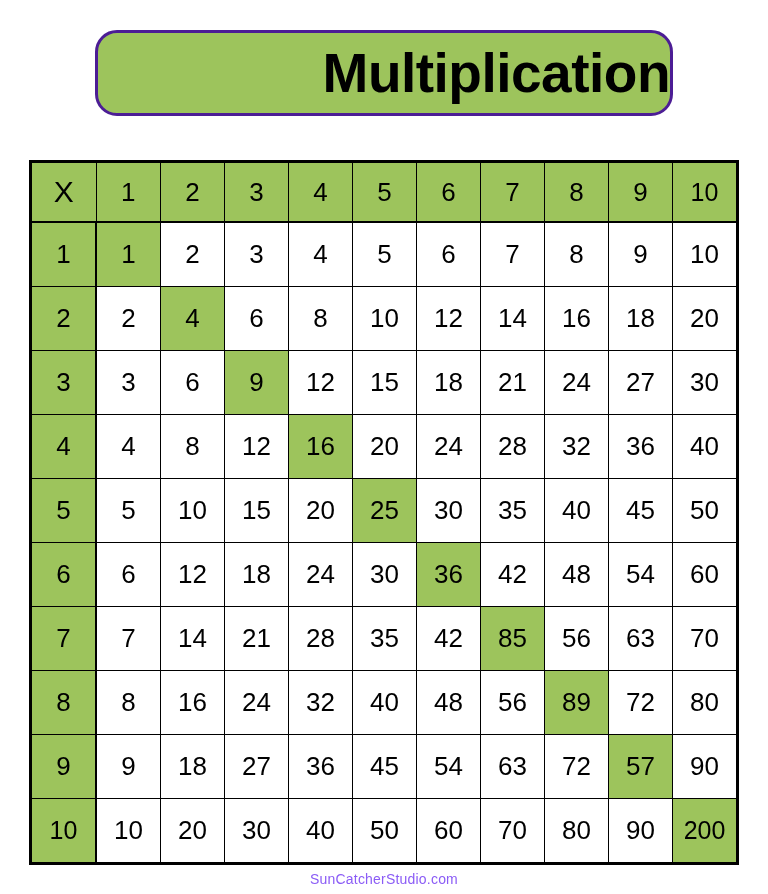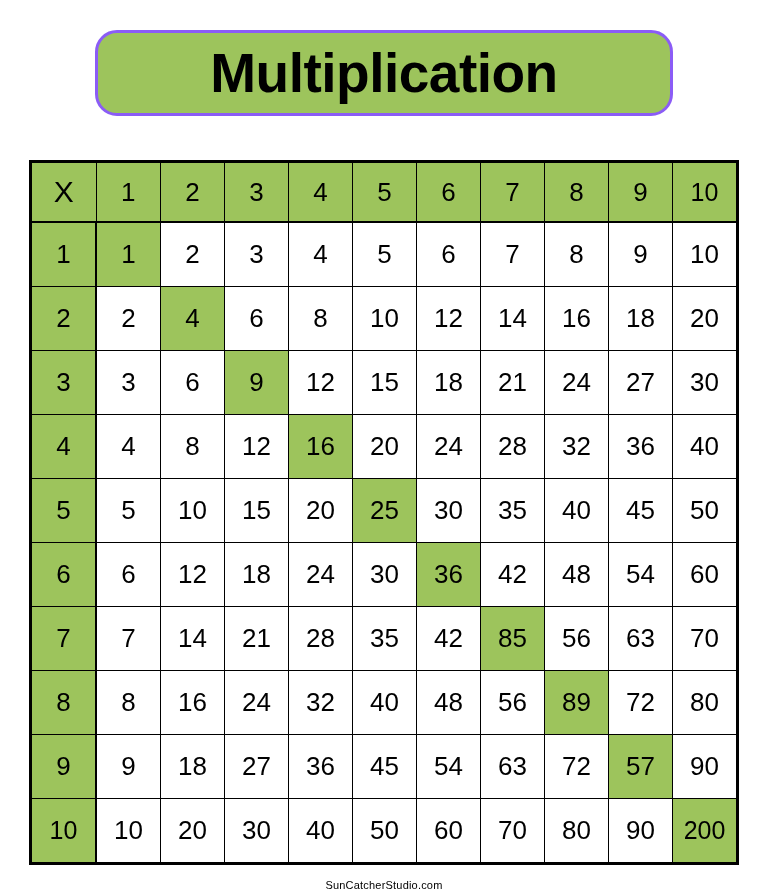--- a/index.html
+++ b/index.html
@@ -23,25 +23,25 @@
     flex-direction: column;
     align-items: center;
   }
 
   
   .title-banner {
     margin-top: 30px;
     width: 578px;
     height: 86px;
     background: #9dc45c;
-    border: 3px solid #8b5cf6;
+    border: 3px solid #4c1d95;
     border-radius: 22px;
     display: flex;
     align-items: center;
-    justify-content: center;
+    justify-content: flex-end;
     box-sizing: border-box;
   }
   .title-text {
     font-size: 55px;
     font-weight: bold;
     color: #000000;
     letter-spacing: -0.5px;
     line-height: 1;
   }
 
@@ -86,23 +86,23 @@
   
   table.mult tr.header-row td {
     border-bottom: 2px solid #000000;
   }
   table.mult td.head.rowhead {
     border-right: 2px solid #000000;
   }
 
   
   .footer {
-    margin-top: 14px;
-    font-size: 11px;
-    color: #000000;
+    margin-top: 6px;
+    font-size: 14px;
+    color: #8b5cf6;
     letter-spacing: 0.2px;
   }
 </style>
 </head>
 <body>
 
 <div class="page">
 
   <div class="title-banner">
     <div class="title-text">Multiplication</div>

